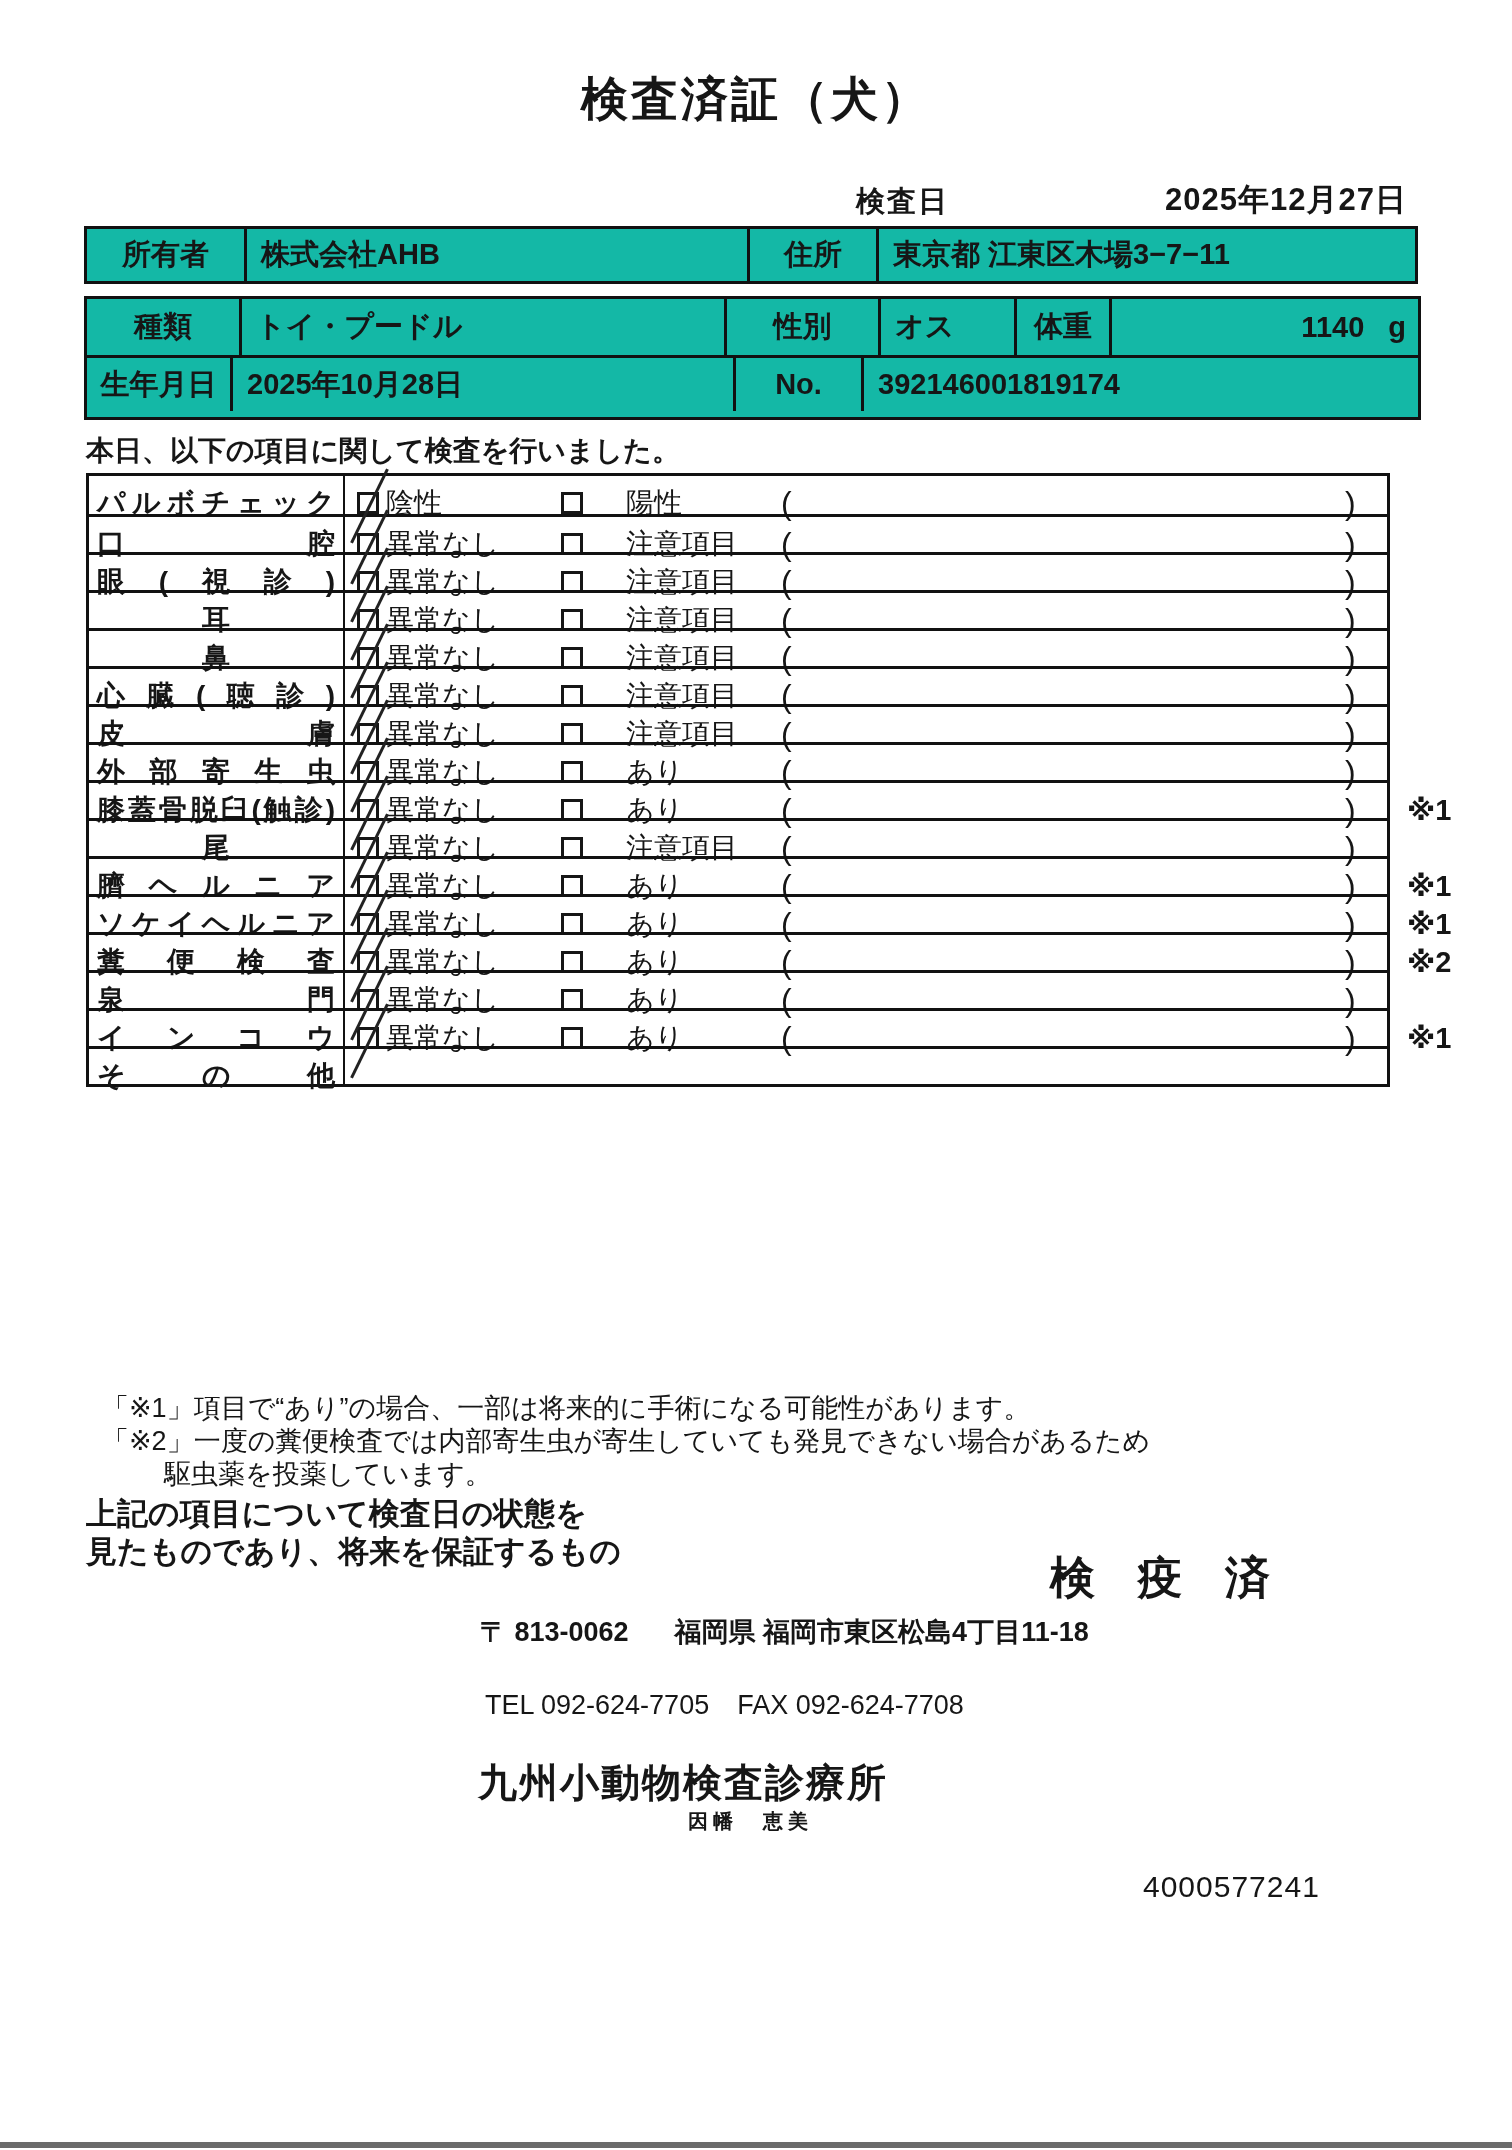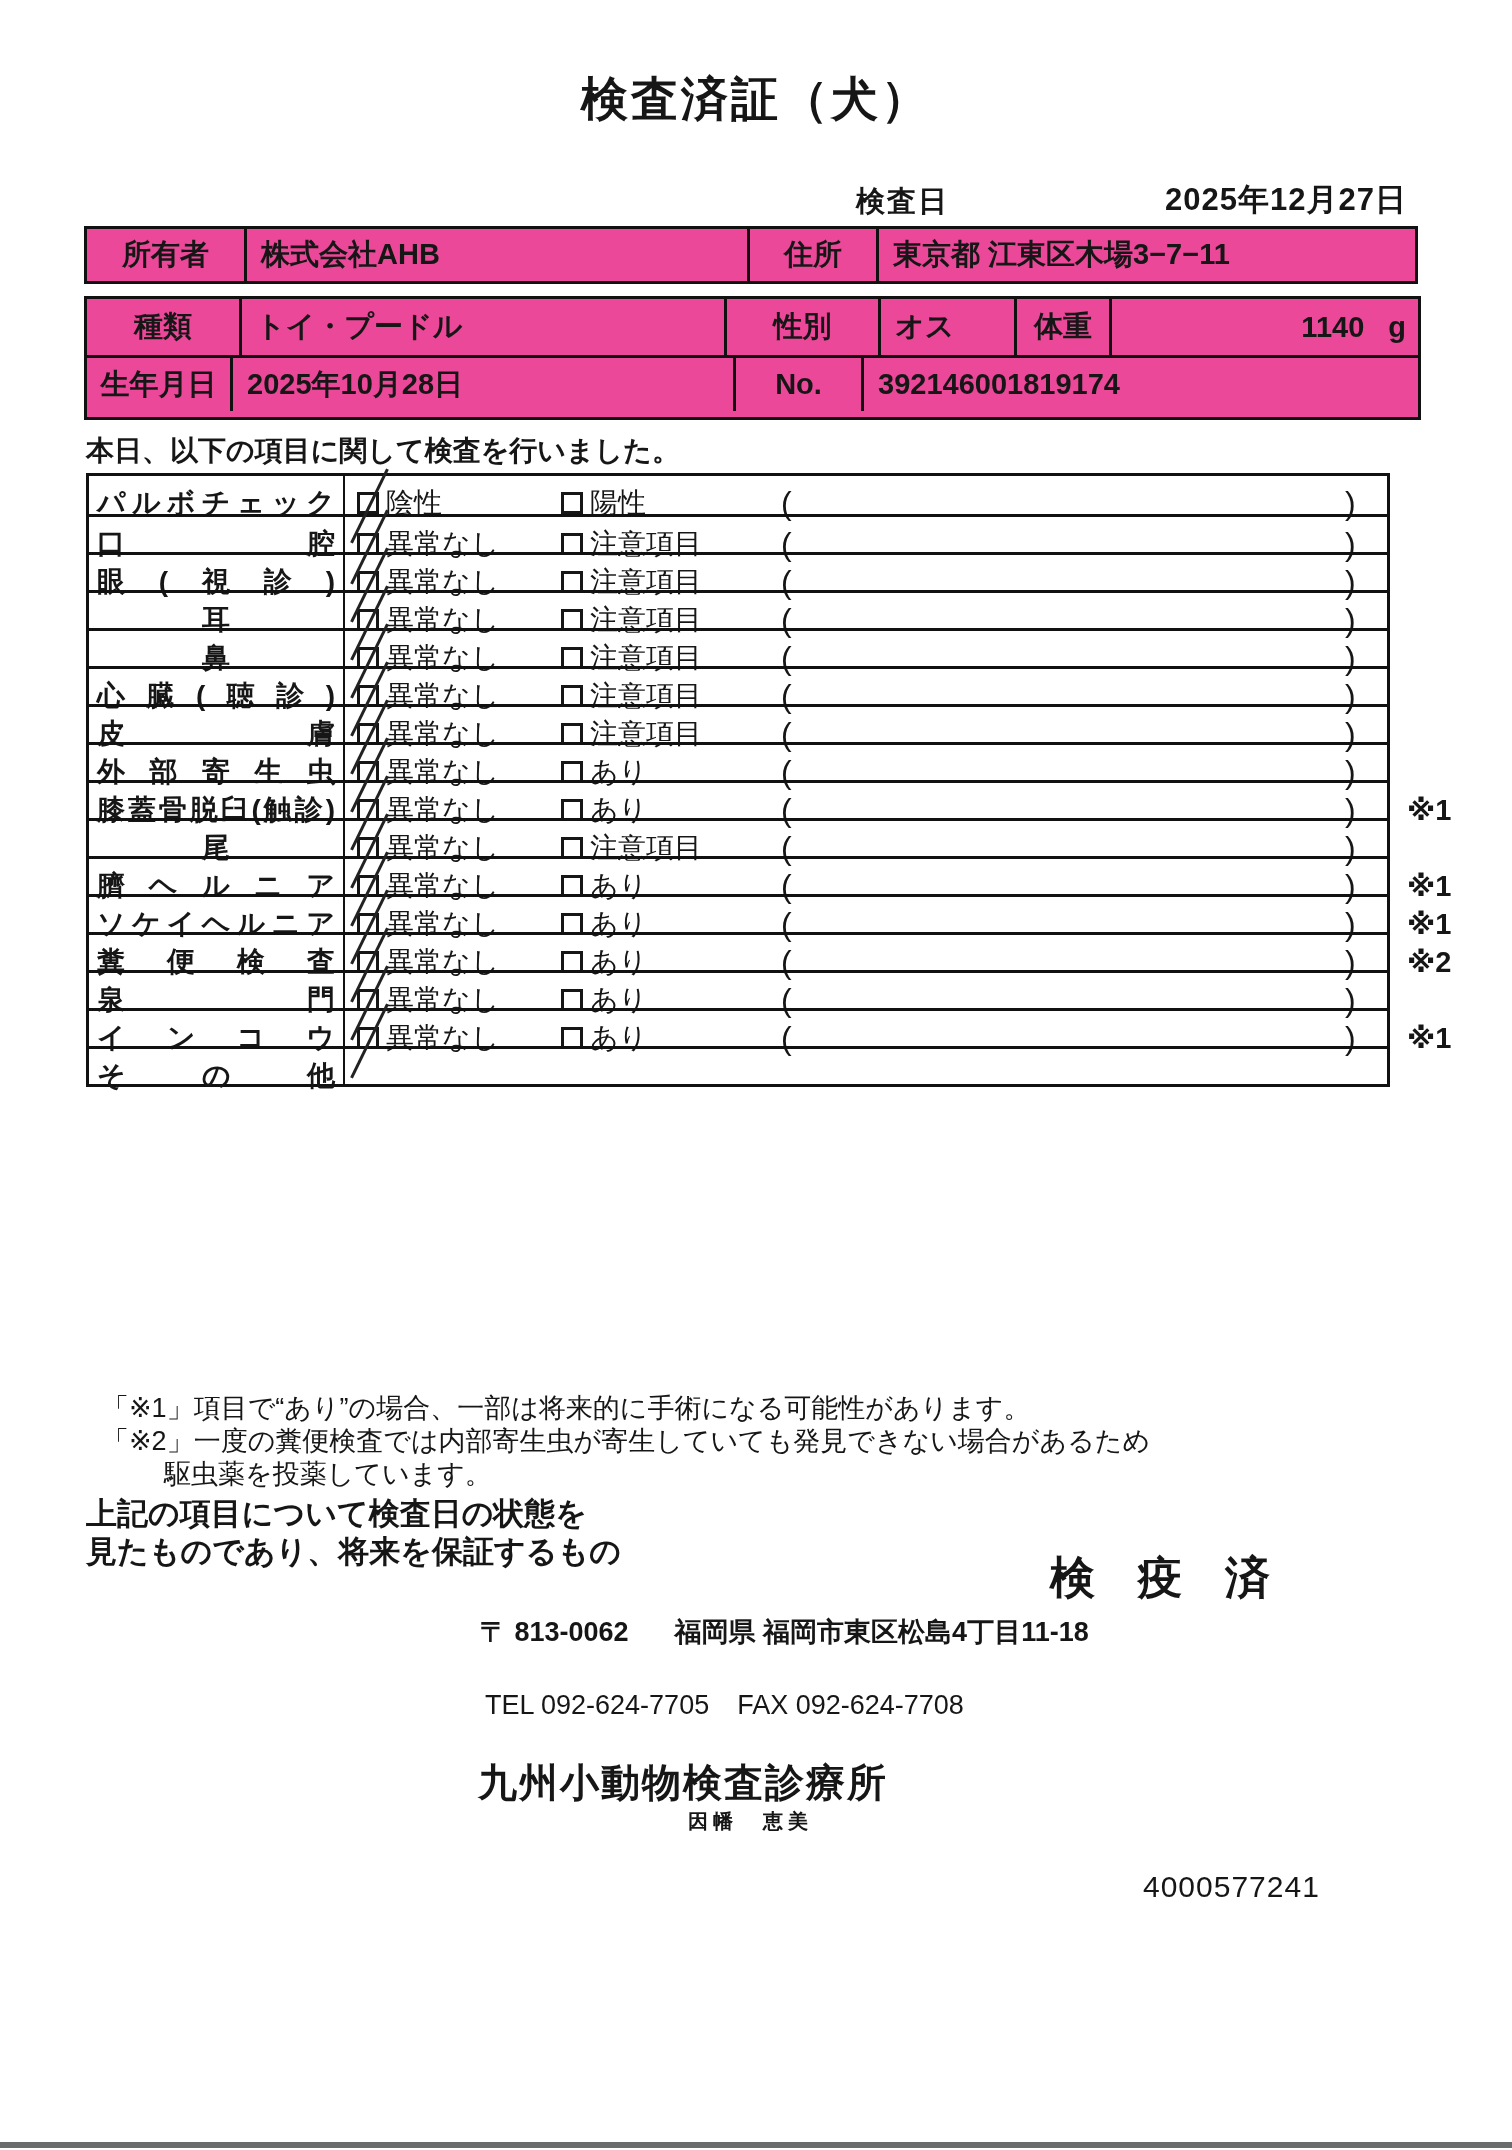--- a/index.html
+++ b/index.html
@@ -13,21 +13,21 @@
   }
   
   .title{
     position:absolute;left:0;top:68px;width:100%;
     text-align:center;font-size:47px;font-weight:700;letter-spacing:3px;
   }
   .insp-date-label{position:absolute;left:856px;top:182px;font-size:29px;font-weight:600;letter-spacing:2px;}
   .insp-date-value{position:absolute;left:1165px;top:179px;font-size:31px;font-weight:600;letter-spacing:1px;}
 
   
-  .info-table{position:absolute;border:3px solid #111;background:#ec4899;box-sizing:border-box;}
+  .info-table{position:absolute;border:3px solid #111;background:#14b8a6;box-sizing:border-box;}
   .info-row{display:flex;box-sizing:border-box;}
   .info-row + .info-row{border-top:3px solid #111;}
   .cell{
     box-sizing:border-box;display:flex;align-items:center;
     font-size:29px;font-weight:600;height:100%;
     white-space:nowrap;overflow:visible;
   }
   .cell.lab{justify-content:center;}
   .cell.val{padding-left:14px;}
   .cell.bdr{border-right:3px solid #111;}
@@ -64,21 +64,21 @@
     width:256px;border-right:2px solid #111;box-sizing:border-box;
     font-size:28px;font-weight:600;
     padding:0 8px;display:block;line-height:54px;
     text-align:justify;text-align-last:justify;
     white-space:nowrap;overflow:visible;
   }
   .exam-item.center{text-align:center;text-align-last:center;}
   .exam-opts{position:relative;flex:1;}
   .opt{position:absolute;top:0;height:54px;display:flex;align-items:center;font-size:28px;font-weight:500;white-space:nowrap;}
   .opt1{left:12px;}
-  .opt2{left:216px;}
+  .opt2{left:216px;gap:36px;}
   .cb{
     position:relative;display:inline-block;width:22px;height:22px;
     border:3px solid #161616;box-sizing:border-box;margin-right:7px;flex:none;
   }
   .cb .slash{
     position:absolute;left:8px;top:-30px;width:3px;height:82px;
     background:#222;transform:rotate(26deg);z-index:3;
   }
   .paren{position:absolute;top:0;height:54px;display:flex;align-items:center;font-size:32px;font-weight:500;}
   .paren.open{left:436px;}

